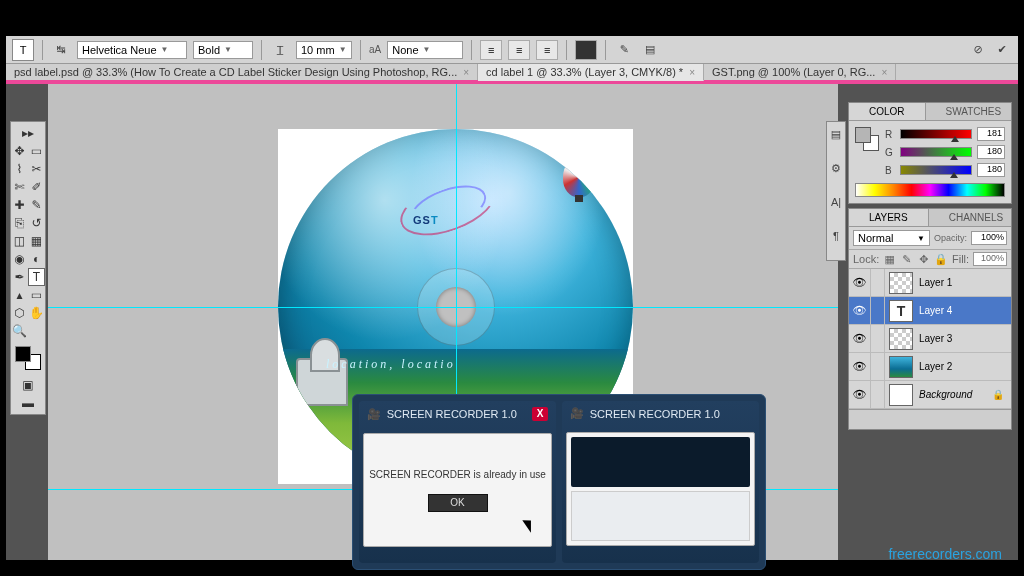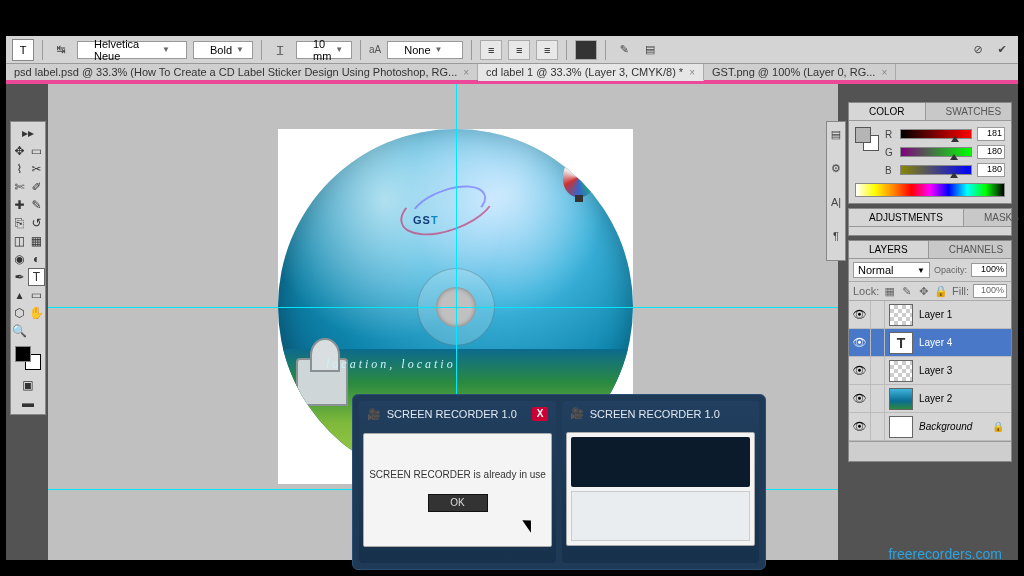--- a/index.html
+++ b/index.html
@@ -5,21 +5,21 @@
 * { box-sizing: border-box; margin: 0; padding: 0; font-family: Tahoma, Arial, sans-serif; font-size: 11px; }
 body { background: #000; width: 1024px; height: 576px; overflow: hidden; position: relative; }
 
 .app-frame { position: absolute; left: 6px; top: 36px; width: 1012px; height: 524px; background: #535353; }
 
 
 .options-bar { height: 28px; background: #d4d4d4; border-bottom: 1px solid #999; display: flex; align-items: center; padding: 0 6px; gap: 6px; }
 .tool-preset { width: 22px; height: 22px; border: 1px solid #888; background: #fff; display: flex; align-items: center; justify-content: center; }
 .opt-sep { width: 1px; height: 20px; background: #999; margin: 0 2px; }
 .opt-icon { width: 20px; height: 20px; display: flex; align-items: center; justify-content: center; color: #444; }
-.font-combo { height: 18px; border: 1px solid #999; background: #fff; padding: 0 16px; display: flex; align-items: center; font-size: 10px; }
+.font-combo { height: 18px; border: 1px solid #999; background: #fff; padding: 0 4px; display: flex; align-items: center; font-size: 10px; }
 .font-combo .drop { margin-left: 4px; color: #666; font-size: 8px; }
 .align-btn { width: 22px; height: 20px; border: 1px solid #aaa; background: #e8e8e8; display: flex; align-items: center; justify-content: center; }
 .commit-btns { margin-left: auto; display: flex; gap: 4px; }
 
 
 .doc-tabs { height: 20px; background: #cfcfcf; border-bottom: 4px solid #ec4899; display: flex; align-items: stretch; }
 .doc-tab { padding: 0 8px; display: flex; align-items: center; gap: 6px; border-right: 1px solid #aaa; font-size: 10px; color: #333; cursor: pointer; }
 .doc-tab.active { background: #e6e6e6; border-bottom: 1px solid #e6e6e6; margin-bottom: -1px; }
 .doc-tab .x { color: #888; font-size: 10px; }
 
@@ -307,27 +307,20 @@
             <div class="track" style="background:linear-gradient(to right,#880,#00f)">
                 <div class="knob" style="left:70%"></div>
               </div>
             <div class="val">180</div>
           </div>
         </div>
       </div>
       <div class="ramp"></div>
     </div>
 
-    <div class="panel">
-      <div class="panel-tabs">
-        <div class="panel-tab active">ADJUSTMENTS</div>
-        <div class="panel-tab">MASKS</div>
-      </div>
-      <div class="adj-body"></div>
-    </div>
 
     <div class="panel">
       <div class="panel-tabs">
         <div class="panel-tab active">LAYERS</div>
         <div class="panel-tab">CHANNELS</div>
         <div class="panel-tab">PATHS</div>
       </div>
       <div class="layer-controls">
         <div class="blend-combo">
           <span>Normal</span>

